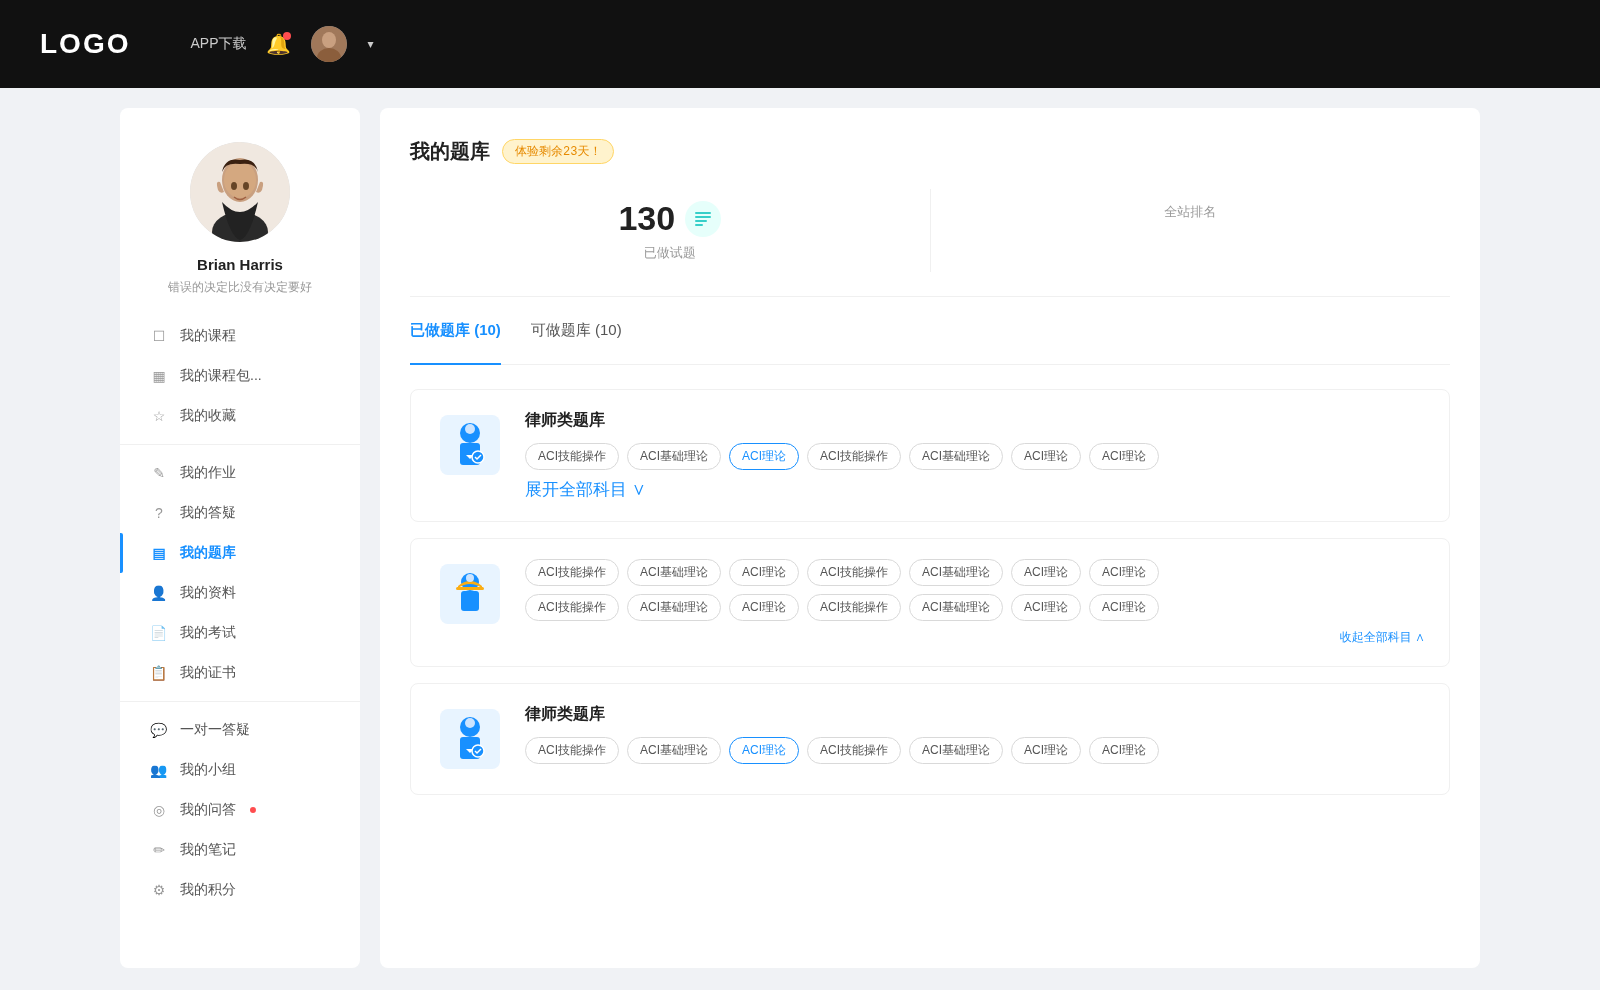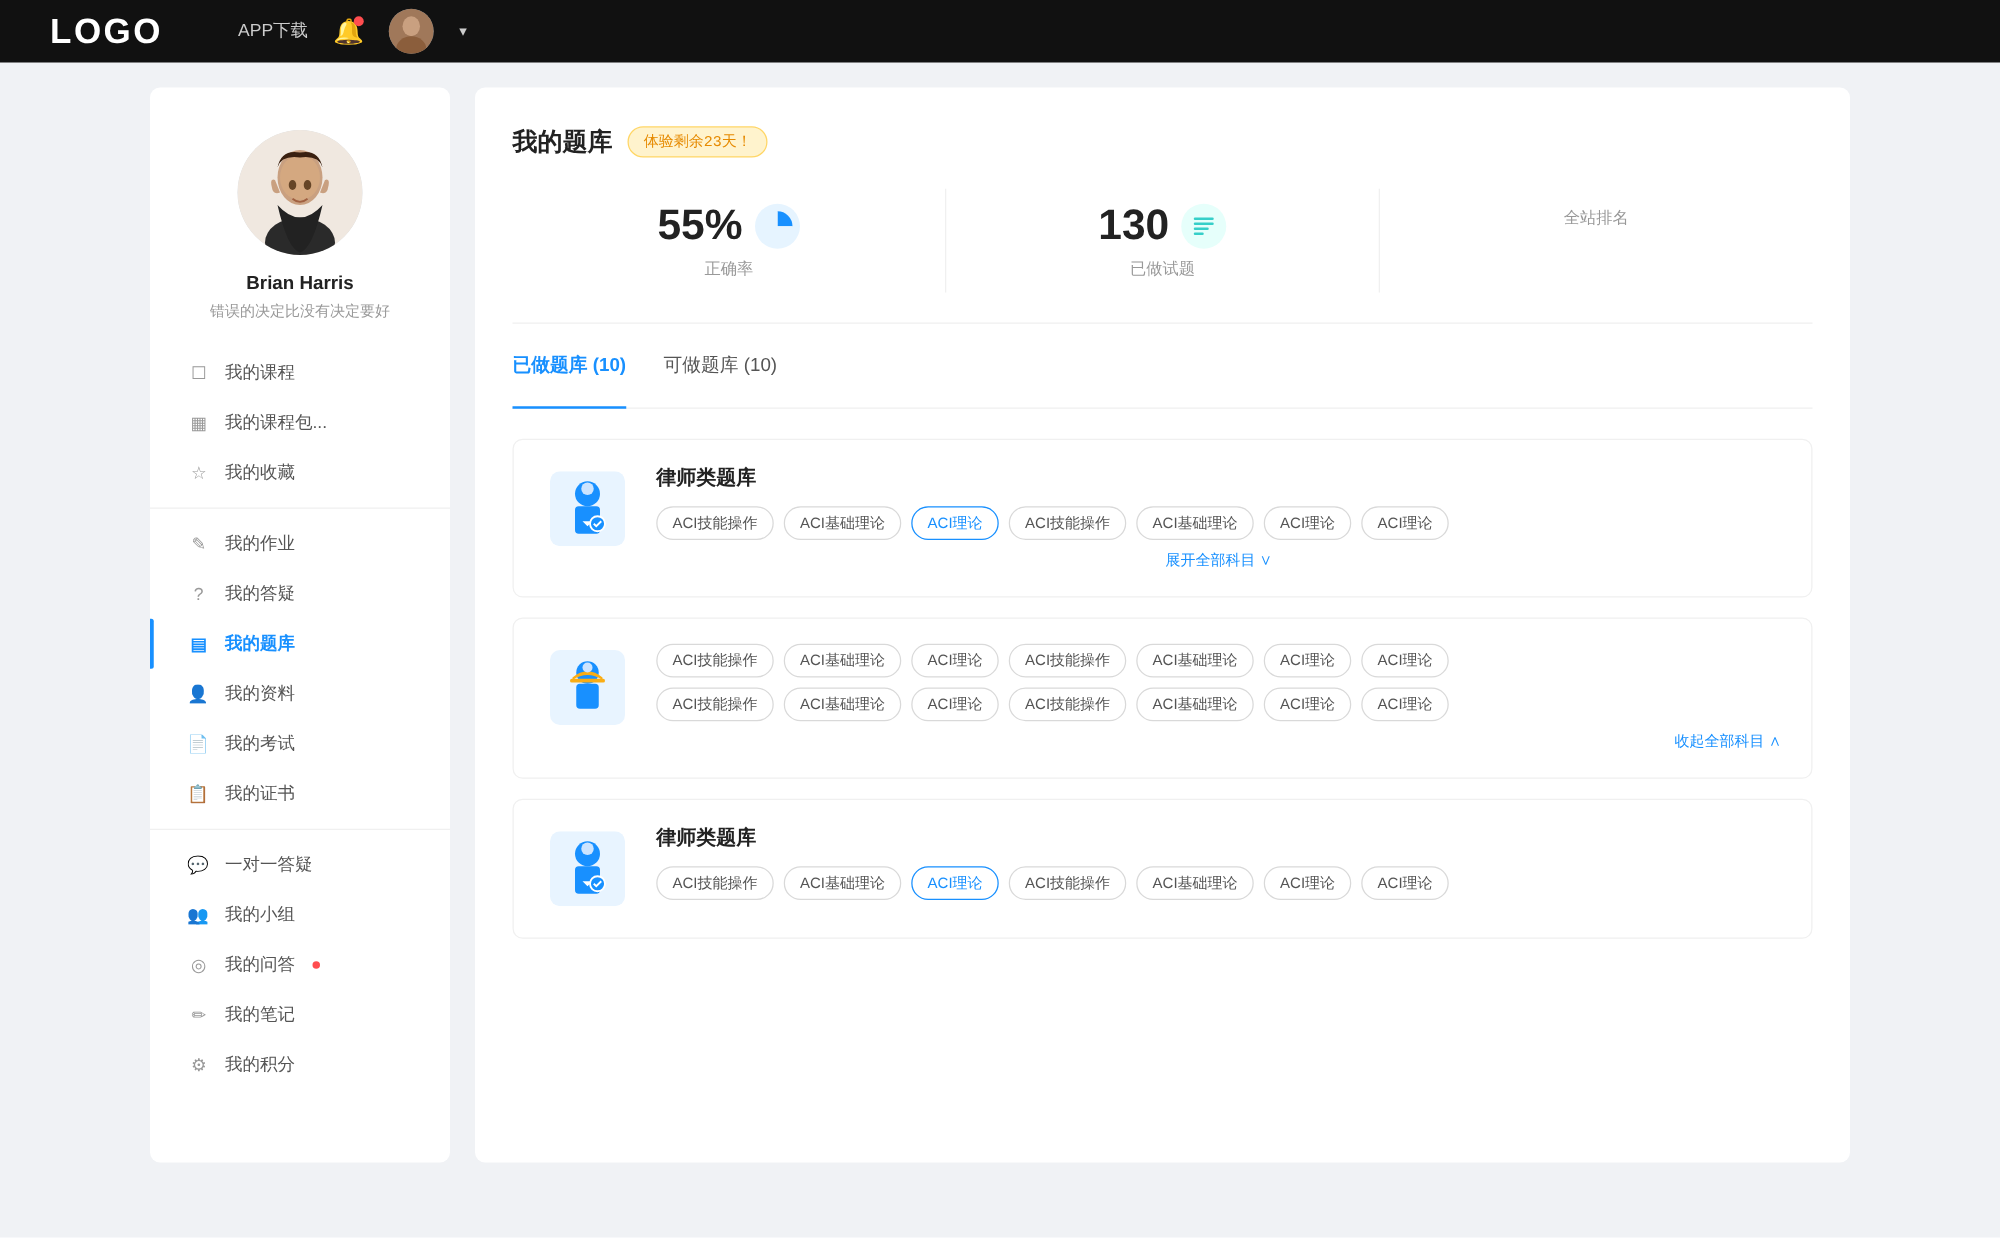--- a/index.html
+++ b/index.html
@@ -1,21 +1,21 @@
 <!DOCTYPE html>
 <html><head>
   <meta charset="utf-8">
   <style>
     * { box-sizing: border-box; margin: 0; padding: 0; }
     body { font-family: -apple-system, BlinkMacSystemFont, "PingFang SC", "Microsoft YaHei", sans-serif; background: #f0f2f5; min-height: 990px; }
 
     
     .topnav {
       background: #111;
-      height: 50px;
+      height: 88px;
       display: flex;
       align-items: center;
       padding: 0 40px;
       position: relative;
     }
     .topnav-logo {
       color: white;
       font-size: 28px;
       font-weight: bold;
       letter-spacing: 2px;
@@ -290,24 +290,24 @@
       border: 1px solid #d9d9d9;
       color: #555;
       cursor: pointer;
       white-space: nowrap;
     }
     .tag.active-tag {
       border-color: #1890ff;
       color: #1890ff;
     }
     .expand-link {
-      font-size: 12px;
+      font-size: 17px;
       color: #1890ff;
       cursor: pointer;
-      text-align: center;
+      text-align: left;
       margin-top: 4px;
     }
     .collapse-link {
       font-size: 12px;
       color: #1890ff;
       cursor: pointer;
       text-align: right;
       margin-top: 4px;
     }
 
@@ -424,33 +424,20 @@
   <main class="content">
 
     <div class="page-title-row">
       <span class="page-title">我的题库</span>
       <span class="trial-badge">体验剩余23天！</span>
     </div>
 
     <div class="stats-row">
       <div class="stat-item">
         <div class="stat-val-row">
-          <span class="stat-value">55%</span>
-          <div class="stat-icon-circle stat-icon-blue">
-            <svg class="pie-svg" viewBox="0 0 32 32">
-              <circle cx="16" cy="16" r="12" fill="none" stroke="#e6f4ff" stroke-width="3"></circle>
-              <path d="M16 4 A12 12 0 0 1 28 16 L16 16Z" fill="#1890ff"></path>
-              <path d="M28 16 A12 12 0 1 1 16 4 L16 16Z" fill="#e6f4ff"></path>
-            </svg>
-          </div>
-        </div>
-        <div class="stat-label">正确率</div>
-      </div>
-      <div class="stat-item">
-        <div class="stat-val-row">
           <span class="stat-value">130</span>
           <div class="stat-icon-circle stat-icon-teal">
             <svg width="20" height="20" viewBox="0 0 20 20">
               <rect x="2" y="3" width="16" height="2" rx="1" fill="#36cfc9"></rect>
               <rect x="2" y="7" width="16" height="2" rx="1" fill="#36cfc9"></rect>
               <rect x="2" y="11" width="12" height="2" rx="1" fill="#36cfc9"></rect>
               <rect x="2" y="15" width="8" height="2" rx="1" fill="#36cfc9"></rect>
             </svg>
           </div>
         </div>

